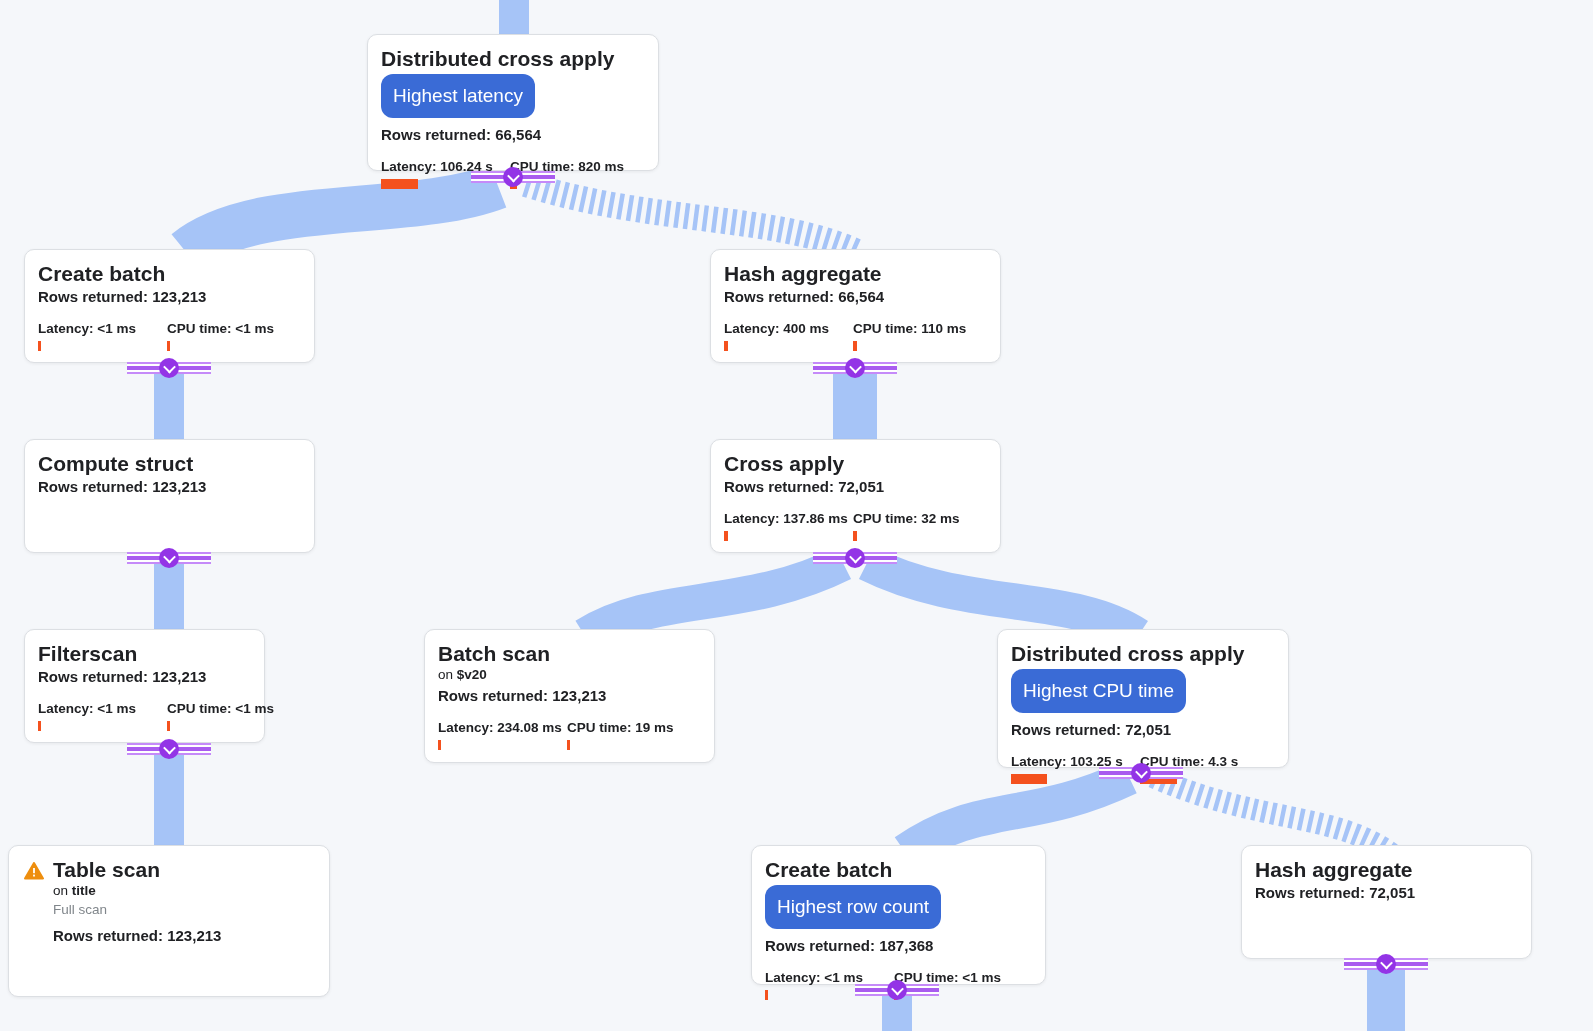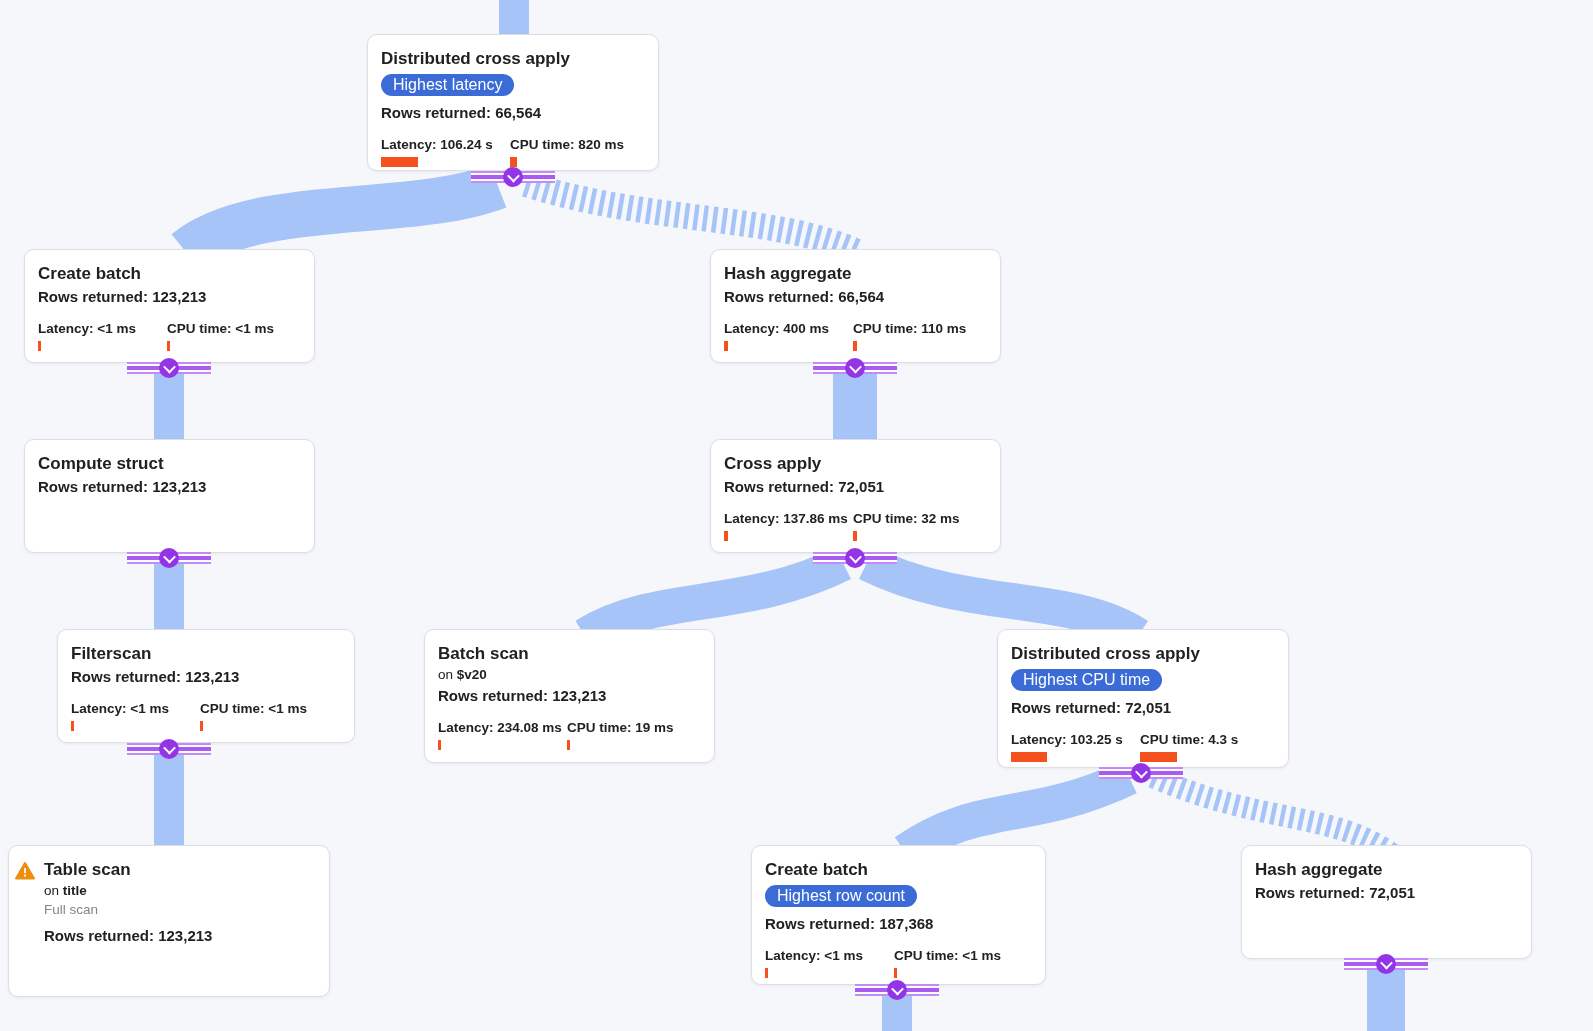--- a/index.html
+++ b/index.html
@@ -16,52 +16,52 @@
 
   
   .node{
     position:absolute;background:#fff;
     border:1px solid var(--card-border,#DCDFE3);
     border-radius:10px;box-sizing:border-box;
     padding:13px 14px 12px 13px;
     box-shadow:0 1px 3px rgba(60,64,67,.08);
     cursor:pointer;
   }
-  .node .title{font-size:17px;font-weight:700;line-height:22px;white-space:nowrap;}
+  .node .title{font-size:21px;font-weight:700;line-height:22px;white-space:nowrap;}
   .badge{
     display:inline-block;margin:4px 0 5px;
     background:var(--badge-blue,#3A6BD6);color:#fff;
-    font-size:16px;line-height:16px;padding:3px 12px;border-radius:12px;
+    font-size:19px;line-height:16px;padding:14px 12px;border-radius:12px;
     white-space:nowrap;
   }
   .on-line{font-size:13.5px;line-height:19px;color:var(--text-primary,#202124);}
   .on-line .tgt{font-weight:700;}
   .scan-type{font-size:13.5px;line-height:19px;color:var(--text-muted,#80868B);}
   .rows{font-size:15px;font-weight:600;line-height:19px;margin-top:2px;white-space:nowrap;}
   .metrics{display:flex;margin-top:14px;align-items:center;}
   .metric{width:129px;flex:none;}
   .metric.cpu{width:auto;}
   .mlabel{font-size:13.5px;font-weight:600;line-height:17px;white-space:nowrap;}
   .bar{height:10px;margin-top:4px;background:var(--bar-orange,#F4511E);}
 
   
   .n0{left:367px;top:34px;width:292px;height:137px;}
   .n1{left:24px;top:249px;width:291px;height:114px;}
   .n2{left:710px;top:249px;width:291px;height:114px;}
   .n3{left:24px;top:439px;width:291px;height:114px;}
   .n4{left:710px;top:439px;width:291px;height:114px;}
-  .n5{left:24px;top:629px;width:298px;height:114px;margin-left:33px;}
+  .n5{left:24px;top:629px;width:241px;height:114px;}
   .n6{left:424px;top:629px;width:291px;height:134px;}
   .n7{left:997px;top:629px;width:292px;height:139px;}
   .n8{left:8px;top:845px;width:322px;height:152px;}
   .n9{left:751px;top:845px;width:295px;height:140px;}
   .n10{left:1241px;top:845px;width:291px;height:114px;}
 
   
-  .node.warn-card{display:flex;align-items:flex-start;padding-left:6px;}
+  .node.warn-card{display:flex;align-items:flex-start;padding-left:15px;}
   .warn{flex:none;margin:3px 9px 0 0;width:20px;height:18px;}
   .warn-content{flex:1;}
 
   
   .connector{
     position:absolute;width:84px;height:14px;
     transform:translate(-50%,-50%);
     display:flex;align-items:center;justify-content:center;
     cursor:pointer;z-index:5;
   }

